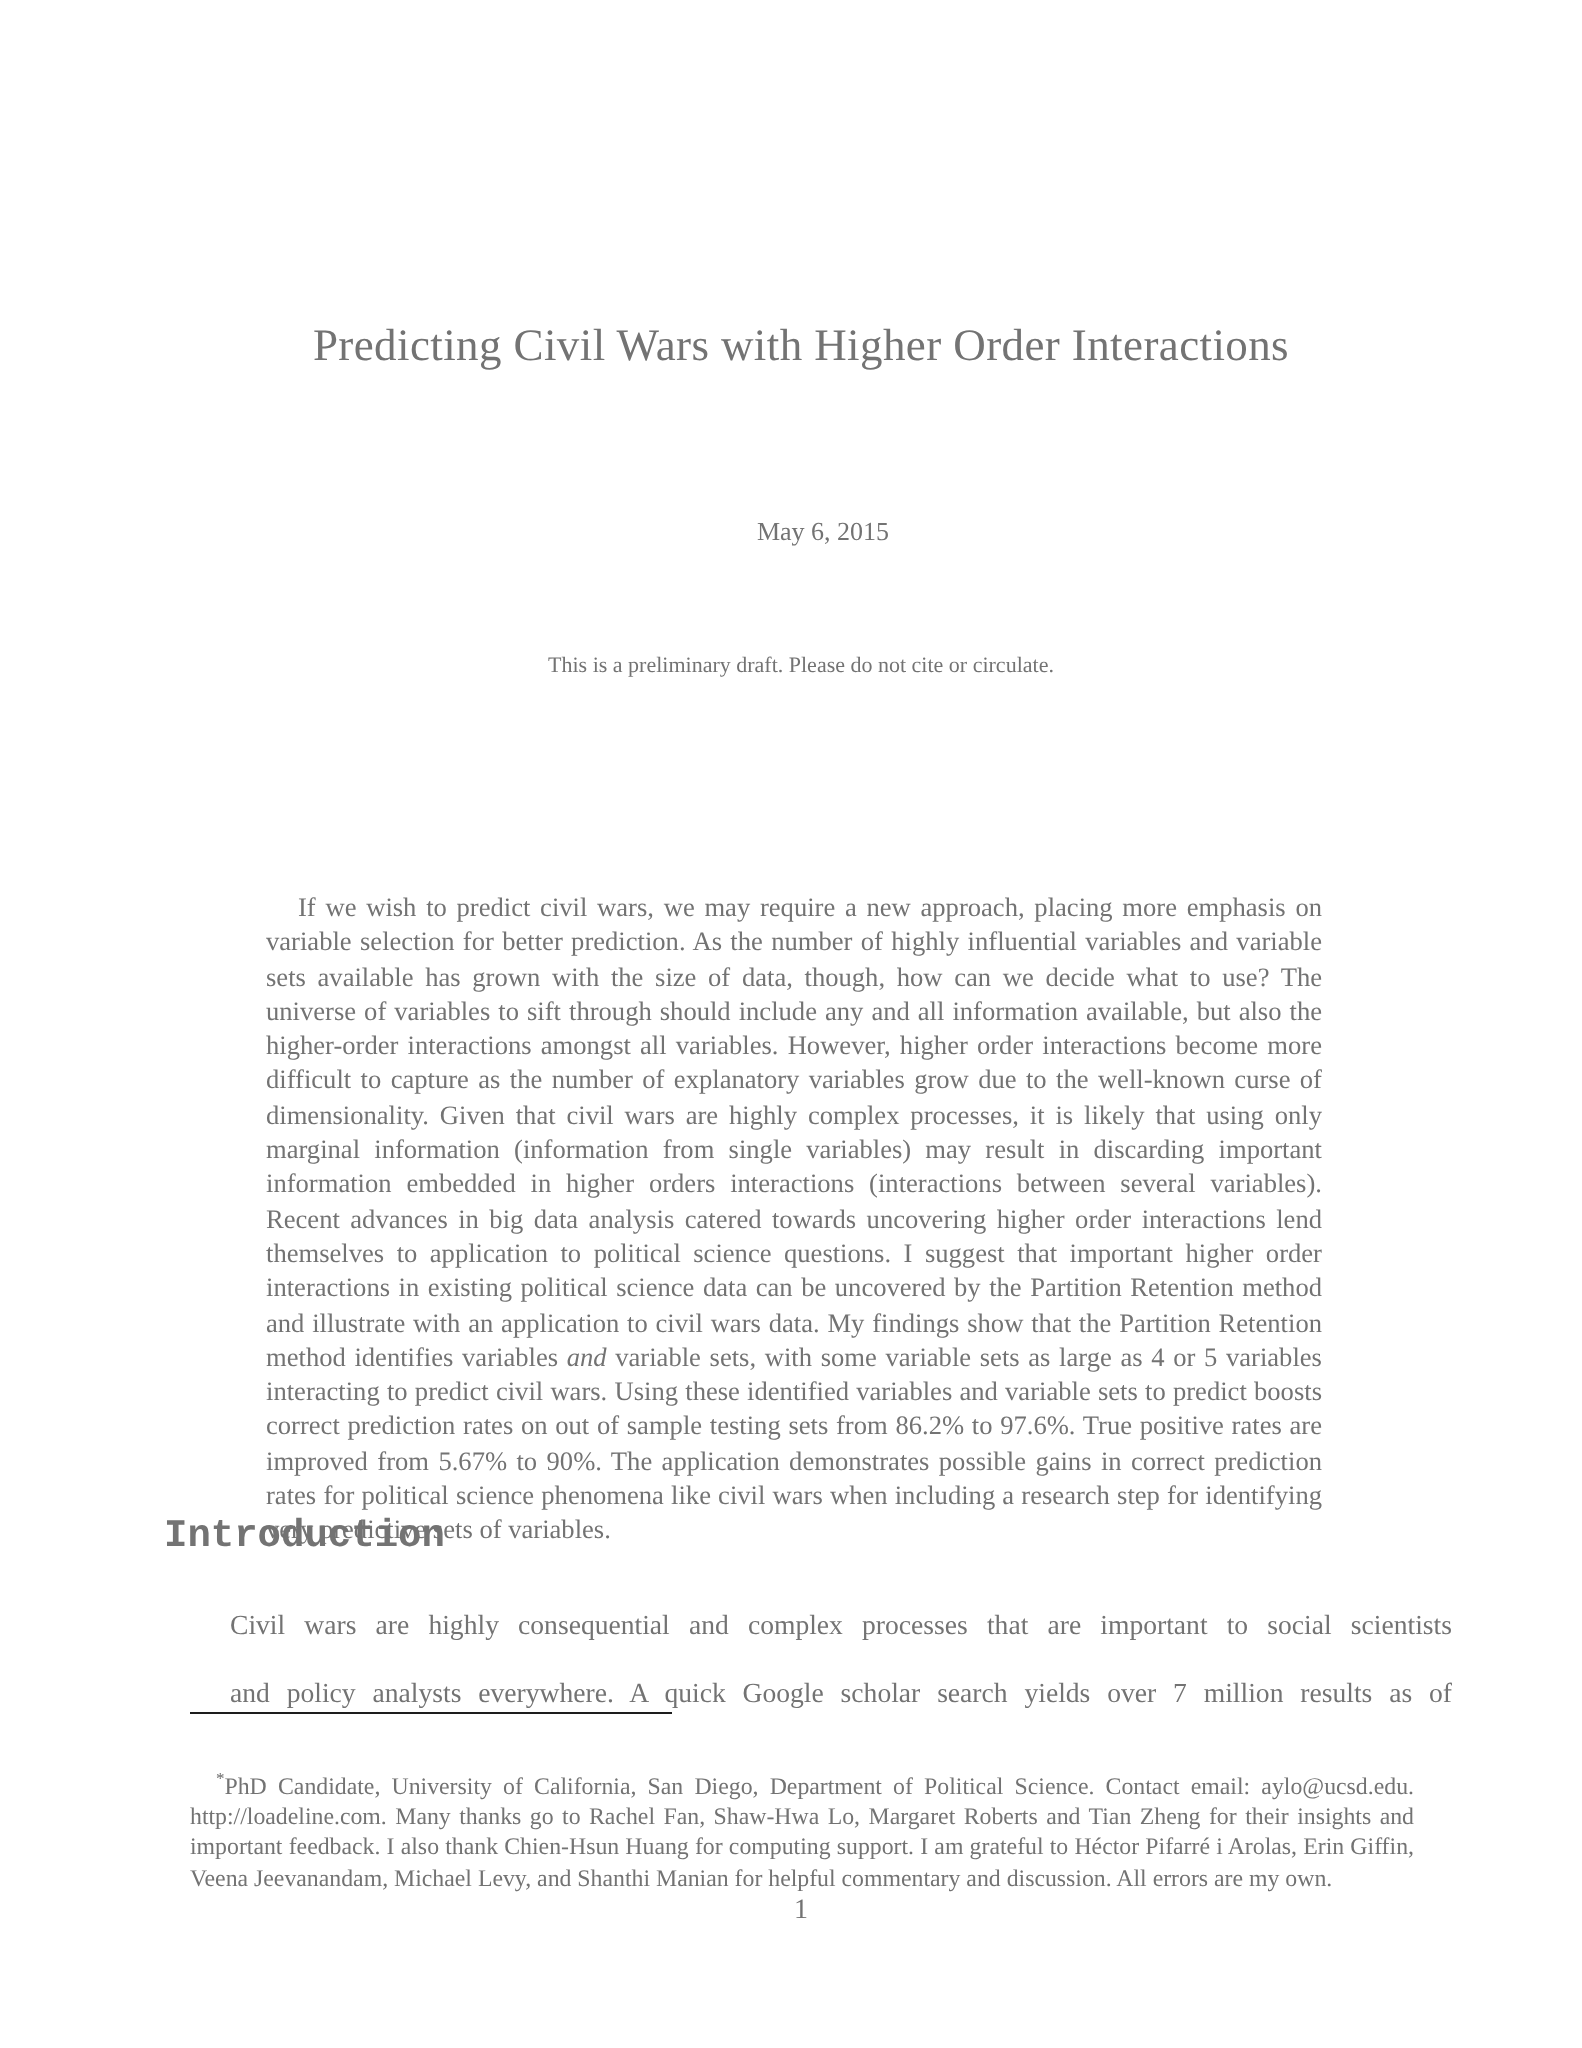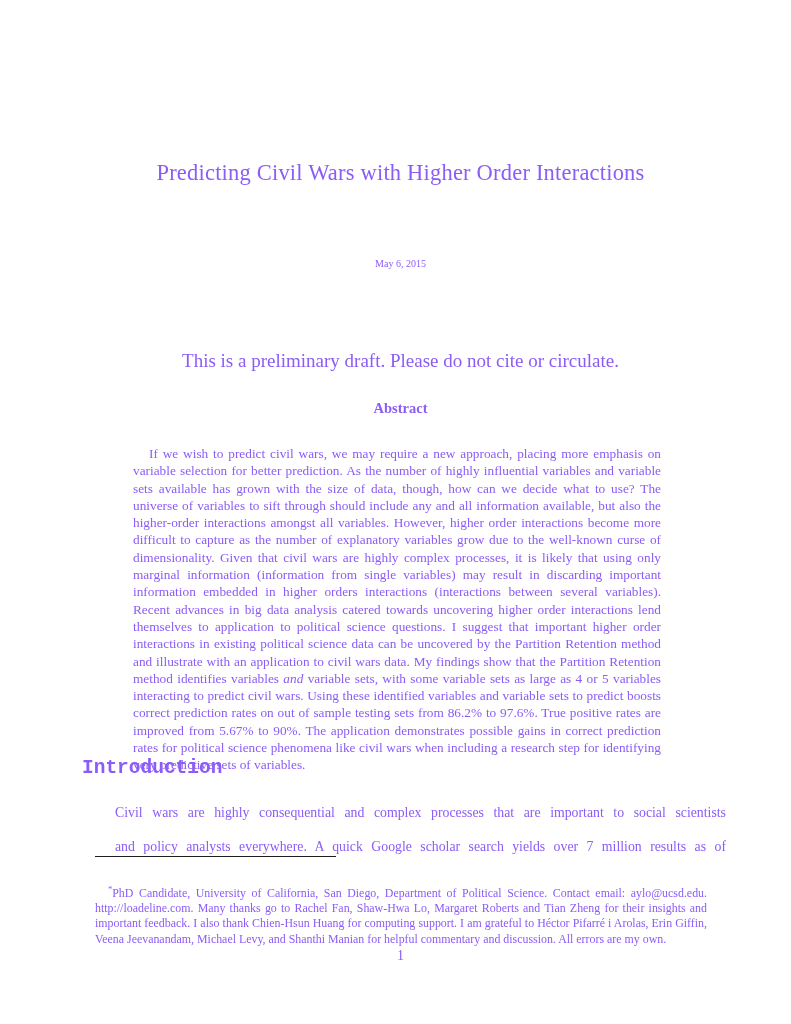--- a/index.html
+++ b/index.html
@@ -6,51 +6,51 @@
     margin: 0;
     padding: 0;
     background: #ffffff;
   }
   .page {
     position: relative;
     width: 791px;
     height: 1024px;
     background: #ffffff;
     font-family: "Liberation Serif", "DejaVu Serif", serif;
-    color: #8b5cf6;
+    color: #737373;
     overflow: hidden;
   }
   .centered { text-align: center; }
 
   .doc-title {
     position: absolute;
     left: 95px; width: 611px;
     top: 160px;
     font-size: 22.5px;
     letter-spacing: 0.2px;
   }
   .doc-author {
     position: absolute;
     left: 95px; width: 611px;
     top: 218px;
     font-size: 15px;
   }
   .doc-author sup { font-size: 10px; vertical-align: super; }
   .doc-date {
     position: absolute;
-    left: 95px; width: 611px;
+    left: 106px; width: 611px;
     top: 258px;
-    font-size: 10px;
+    font-size: 13px;
     text-align: center;
   }
   .draft-notice {
     position: absolute;
     left: 95px; width: 611px;
-    top: 350px;
-    font-size: 19px;
+    top: 327px;
+    font-size: 11px;
   }
   .abstract-heading {
     position: absolute;
     left: 95px; width: 611px;
     top: 400px;
     font-size: 14.5px;
     font-weight: bold;
   }
   .abstract-body {
     position: absolute;
@@ -117,21 +117,20 @@
 
 <div class="page">
 
   <div class="doc-title centered">Predicting Civil Wars with Higher Order Interactions</div>
 
 
   <div class="doc-date centered">May 6, 2015</div>
 
   <div class="draft-notice centered">This is a preliminary draft. Please do not cite or circulate.</div>
 
-  <div class="abstract-heading centered">Abstract</div>
 
   <div class="abstract-body">
     <p><span>If we wish to predict civil wars, we may require a new approach, placing more emphasis on variable selection for better prediction. As the number of highly influential variables and variable sets available has grown with the size of data, though, how can we decide what to use? The universe of variables to sift through should include any and all information available, but also the higher-order interactions amongst all variables. However, higher order interactions become more difficult to capture as the number of explanatory variables grow due to the well-known curse of dimensionality. Given that civil wars are highly complex processes, it is likely that using only marginal information (information from single variables) may result in discarding important information embedded in higher orders interactions (interactions between several variables). Recent advances in big data analysis catered towards uncovering higher order interactions lend themselves to application to political science questions. I suggest that important higher order interactions in existing political science data can be uncovered by the Partition Retention method and illustrate with an application to civil wars data. My findings show that the Partition Retention method identifies variables </span><i>and</i><span> variable sets, with some variable sets as large as 4 or 5 variables interacting to predict civil wars. Using these identified variables and variable sets to predict boosts correct prediction rates on out of sample testing sets from 86.2% to 97.6%. True positive rates are improved from 5.67% to 90%. The application demonstrates possible gains in correct prediction rates for political science phenomena like civil wars when including a research step for identifying very predictive sets of variables.</span></p>
   </div>
 
   <div class="section-heading">Introduction</div>
 
   <div class="body-par">
     <div class="body-line">Civil wars are highly consequential and complex processes that are important to social scientists</div>
     <div class="body-line">and policy analysts everywhere. A quick Google scholar search yields over 7 million results as of</div>

